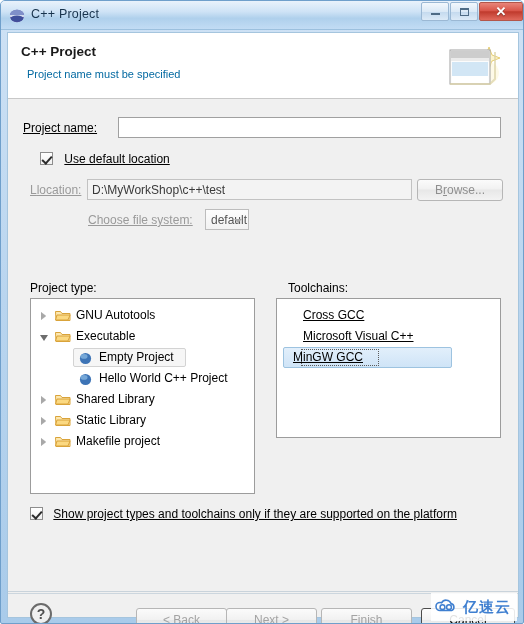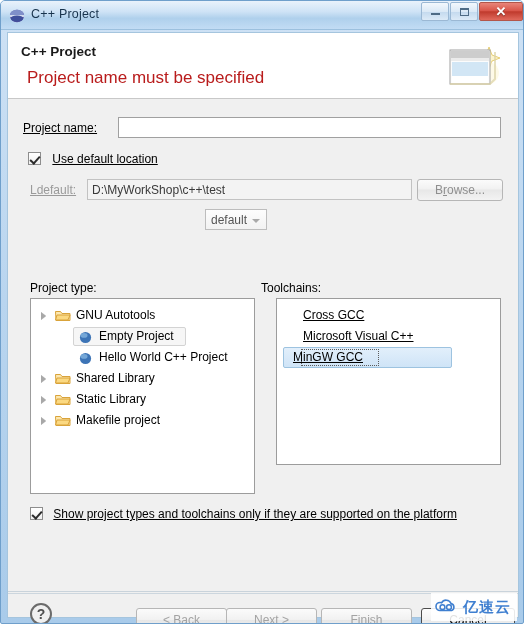--- a/index.html
+++ b/index.html
@@ -123,22 +123,22 @@
   .wizhead-title {
     position: absolute;
     left: 13px; top: 11px;
     font-size: 13.5px;
     font-weight: bold;
     color: #1a1a1a;
   }
   .wizhead-sub {
     position: absolute;
     left: 19px; top: 35px;
-    font-size: 17px;
-    color: #b91c1c;
+    font-size: 11px;
+    color: #0369a1;
   }
   .wizhead-icon {
     position: absolute;
     right: 17px; top: 6px;
     width: 56px; height: 54px;
   }
 
   
   .body {
     position: absolute;
@@ -161,21 +161,21 @@
     box-sizing: border-box;
     border: 1px solid #a0a0a0;
     background: #ffffff;
     font-family: "Liberation Sans", sans-serif;
     font-size: 12px;
     padding: 0 4px;
     outline: none;
   }
 
   
-  .row-defloc { position: absolute; left: 20px; top: 53px; }
+  .row-defloc { position: absolute; left: 32px; top: 53px; }
   .cbx {
     display: inline-block;
     width: 13px; height: 13px;
     box-sizing: border-box;
     border: 1px solid #8d8d8d;
     background: linear-gradient(180deg,#ffffff 0%, #f0f0f0 100%);
     vertical-align: -2px;
     position: relative;
   }
   .cbx.checked::after {
@@ -219,50 +219,50 @@
     width: 86px; height: 22px;
     line-height: 20px;
   }
   .btn-browse .t { color: #8f8f8f; margin-top: 39px; }
 
   
   .row-fs { position: absolute; left: 0; top: 110px; width: 510px; height: 22px; }
   .row-fs .lbl { position: absolute; left: 80px; top: 4px; }
   .combo {
     position: absolute; left: 197px; top: 0;
-    width: 62px; height: 21px;
+    width: 44px; height: 21px;
     box-sizing: border-box;
     border: 1px solid #bdbdbd;
     background: linear-gradient(180deg,#fdfdfd 0%,#f2f2f2 100%);
     font-size: 12px;
     color: #555;
   }
   .combo .v { position: absolute; left: 5px; top: 3px; }
   .combo .arw {
     position: absolute; right: 6px; top: 9px;
     width: 0; height: 0;
     border-left: 4px solid transparent;
     border-right: 4px solid transparent;
     border-top: 4px solid #a9a9a9;
   }
 
   
   .panel-lbl-left { position: absolute; left: 22px; top: 182px; font-size: 12px; }
-  .panel-lbl-right { position: absolute; left: 253px; top: 182px; font-size: 12px; }
+  .panel-lbl-right { position: absolute; left: 280px; top: 182px; font-size: 12px; }
 
   .listbox {
     position: absolute;
     box-sizing: border-box;
     border: 1px solid #9c9c9c;
     background: #ffffff;
     overflow: hidden;
     text-decoration: underline;
   }
   .lb-left  { left: 22px;  top: 199px; width: 225px; height: 196px; }
-  .lb-right { left: 268px; top: 199px; width: 225px; height: 167px; }
+  .lb-right { left: 268px; top: 199px; width: 225px; height: 140px; }
 
   
   .tree-item {
     position: relative;
     height: 21px;
     line-height: 21px;
     font-size: 12px;
     white-space: nowrap;
     color: #000;
   }
@@ -462,28 +462,29 @@
         <span class="lbl"><span class="mn">P</span><span>roject name:</span></span>
         <input class="txt-projname" type="text" value="" style="">
       </div>
 
       <div class="row-defloc">
         <span class="cbx checked"></span>
         <span class="lbl"><span>Use </span><span class="mn">d</span><span>efault location</span></span>
       </div>
 
       <div class="row-location">
-        <span class="lbl dim"><span class="mn">L</span><span>default:</span></span>
+        <span class="lbl dim"><span class="mn">L</span><span>location:</span></span>
         <input class="txt-location" type="text" readonly="" value="D:\MyWorkShop\c++\test" style="">
         <div class="btn btn-browse">
           <span class="t"><span>B</span><span class="mn">r</span><span>owse...</span></span>
         </div>
       </div>
 
       <div class="row-fs">
+        <span class="lbl dim">Choose file system:</span>
         <div class="combo">
           <span class="v">default</span>
           <span class="arw"></span>
         </div>
       </div>
 
       <div class="panel-lbl-left">Project type:</div>
       <div class="panel-lbl-right">Toolchains:</div>
 
       <div class="listbox lb-left">
@@ -493,20 +494,30 @@
             <span class="twisty closed" style="left:8px;"></span>
             <span class="ic-folder" style="left:24px;">
               <svg width="16" height="14" viewBox="0 0 16 14">
                   <path d="M0.5 2.5h5l1.5 2h8v7h-14z" fill="#fde8b0" stroke="#d9a33a" stroke-width="1"></path>
                   <path d="M2 6h13l-2 5H0.5z" fill="#fbd982" stroke="#d9a33a" stroke-width="1"></path>
                 </svg>
             </span>
             <span class="tree-label" style="left:45px;">GNU Autotools</span>
           </div>
 
+          <div class="tree-item">
+            <span class="twisty open" style="left:8px;"></span>
+            <span class="ic-folder" style="left:24px;">
+              <svg width="16" height="14" viewBox="0 0 16 14">
+                  <path d="M0.5 2.5h5l1.5 2h8v7h-14z" fill="#fde8b0" stroke="#d9a33a" stroke-width="1"></path>
+                  <path d="M2 6h13l-2 5H0.5z" fill="#fbd982" stroke="#d9a33a" stroke-width="1"></path>
+                </svg>
+            </span>
+            <span class="tree-label" style="left:45px;">Executable</span>
+          </div>
 
           <div class="tree-item">
             <span class="hoverbox" style="left:42px;top:1px;width:113px;height:19px;"></span>
             <span class="ic-sphere" style="left:48px;">
               <svg width="13" height="13" viewBox="0 0 13 13">
                   <circle cx="6.5" cy="6.5" r="5.6" fill="#3d74b6"></circle>
                   <ellipse cx="5" cy="4.4" rx="3.5" ry="2.3" fill="#7fb0dd" opacity=".85"></ellipse>
                 </svg>
             </span>
             <span class="tree-label" style="left:68px;">Empty Project</span>

